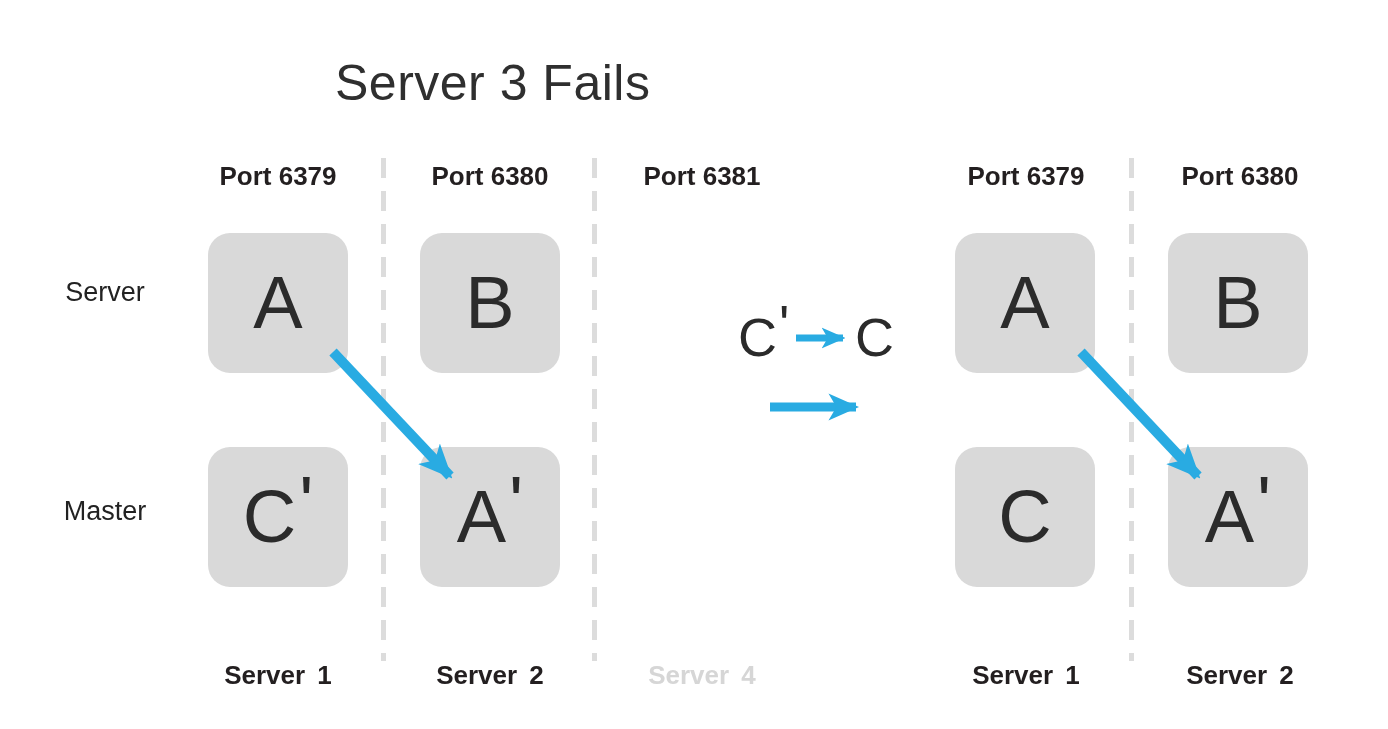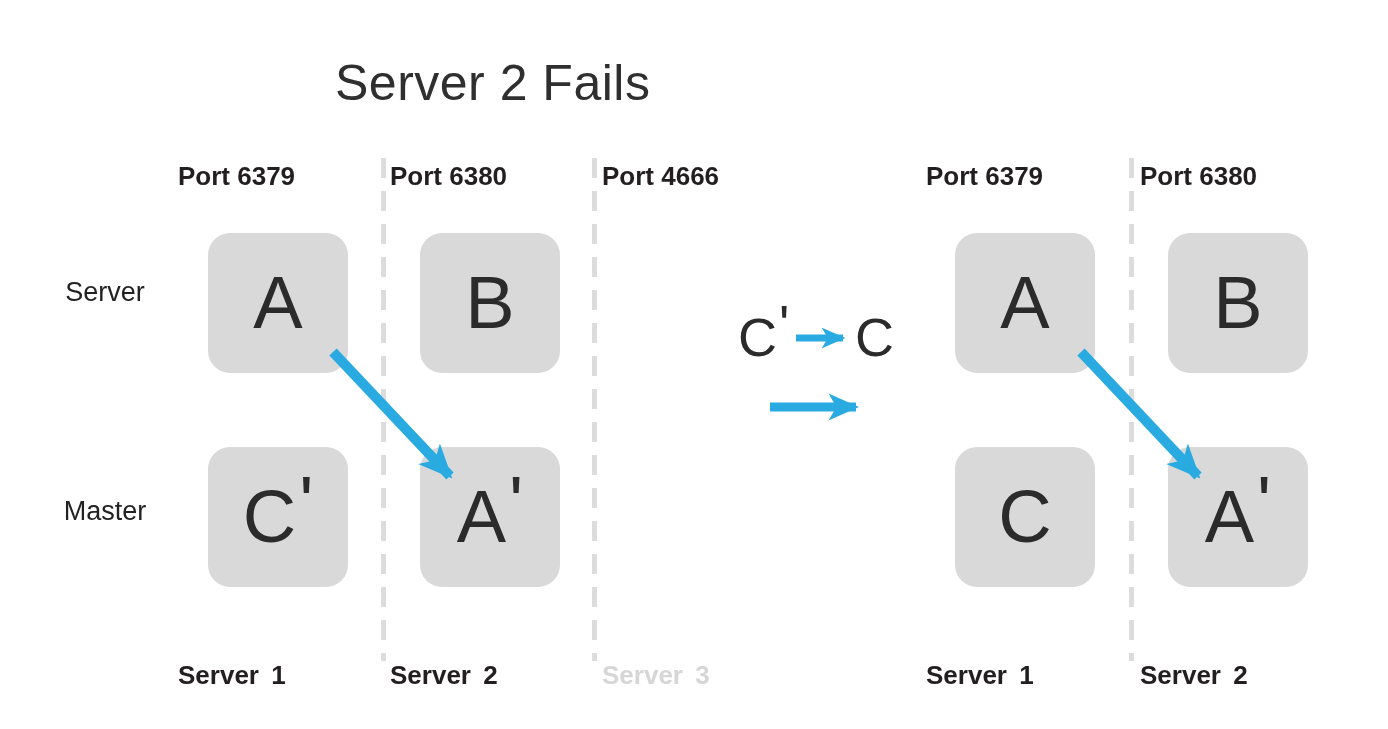--- a/index.html
+++ b/index.html
@@ -12,21 +12,21 @@
   .canvas{position:relative; width:1388px; height:729px; background:var(--bg); overflow:hidden;}
 
   .title{position:absolute; left:335px; top:54px; font-size:50px; font-weight:400;
          letter-spacing:0.5px; color:#2f2f2f; white-space:nowrap;}
 
   .row-label{position:absolute; left:30px; width:150px; text-align:center;
              font-size:27px; font-weight:500; color:#222;}
   .row-label.master{top:277px;}
   .row-label.replica{top:496px;}
 
-  .col-label{position:absolute; width:200px; font-size:26px;
+  .col-label{position:absolute; width:200px; text-align:center; font-size:26px;
              font-weight:700; color:#231f20; white-space:nowrap;}
   .port-label{top:161px;}
   .server-label{top:660px; word-spacing:5px;}
   .server-label.faded{color:var(--faded);}
 
   .shard-box{position:absolute; width:140px; height:140px; background:var(--box);
              border-radius:22px; display:flex; align-items:center; justify-content:center;}
   .letter{font-size:74px; font-weight:300; line-height:1; color:var(--ink);}
   .prime{font-size:74px; font-weight:300; line-height:1; color:var(--ink);
          transform:translateY(-14px); margin-left:3px;}
@@ -47,28 +47,28 @@
   svg.overlay{position:absolute; left:0; top:0; width:1388px; height:729px; pointer-events:none;}
   .divider-line{stroke:var(--divider); stroke-width:5; stroke-dasharray:20 13; fill:none;}
   .arrow{stroke:var(--accent); fill:none;}
   .arrowhead{fill:var(--accent); stroke:none;}
 </style>
 </head>
 <body>
 
 <div class="canvas">
 
-  <div class="title">Server 2 Fails</div>
+  <div class="title">Server 3 Fails</div>
 
   <div class="row-label master">Server</div>
   <div class="row-label replica">Master</div>
 
   <div class="col-label port-label" style="left:178px">Port 6379</div>
   <div class="col-label port-label" style="left:390px">Port 6380</div>
-  <div class="col-label port-label" style="left:602px">Port 4666</div>
+  <div class="col-label port-label" style="left:602px">Port 6381</div>
 
   <div class="col-label port-label" style="left:926px">Port 6379</div>
   <div class="col-label port-label" style="left:1140px">Port 6380</div>
 
   <div class="shard-box b-a1">
     <span class="letter">A</span>
   </div>
   <div class="shard-box b-b1">
     <span class="letter">B</span>
   </div>
@@ -96,21 +96,21 @@
   </div>
 
   <div class="promotion">
     <span>C</span>
       <span class="prime">'</span>
   </div>
   <div class="promo-to">C</div>
 
   <div class="col-label server-label" style="left:178px">Server 1</div>
   <div class="col-label server-label" style="left:390px">Server 2</div>
-  <div class="col-label server-label faded" style="left:602px">Server 3</div>
+  <div class="col-label server-label faded" style="left:602px">Server 4</div>
 
   <div class="col-label server-label" style="left:926px">Server 1</div>
   <div class="col-label server-label" style="left:1140px">Server 2</div>
 
   <svg class="overlay" viewBox="0 0 1388 729">
     <defs>
       <marker id="ah" viewBox="0 0 10 10" refX="9" refY="5" markerWidth="3.4" markerHeight="3.4" orient="auto">
         <path class="arrowhead" d="M0,0.6 L10,5 L0,9.4 L2.6,5 Z"></path>
       </marker>
     </defs>

